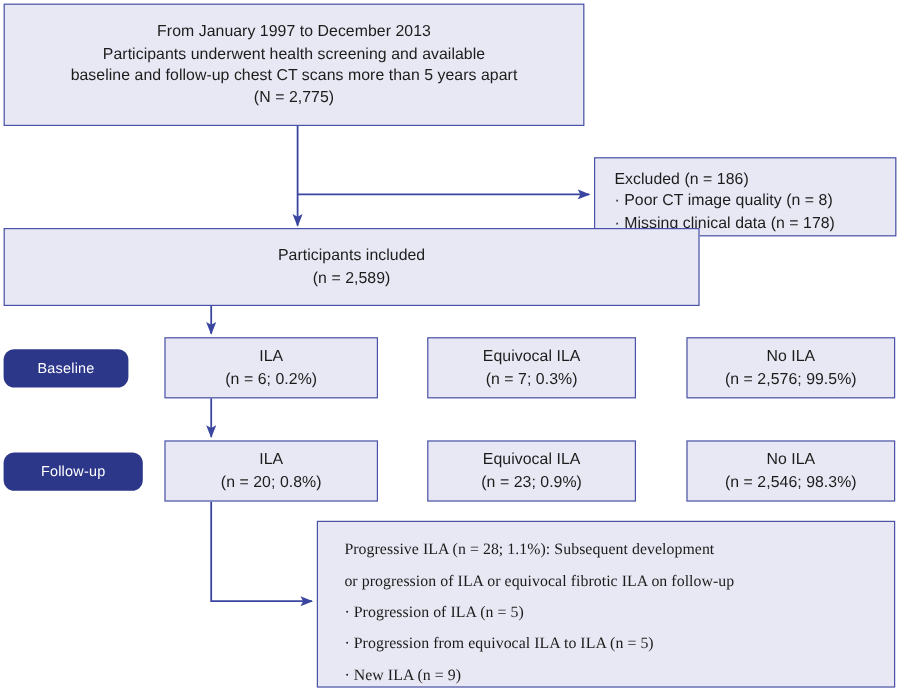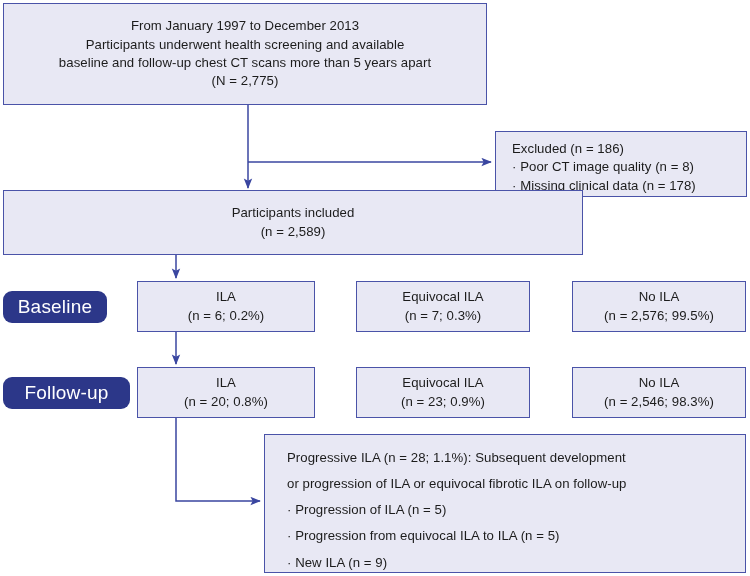--- a/index.html
+++ b/index.html
@@ -40,21 +40,21 @@
 
   .pill{
     position:absolute;
     box-sizing:border-box;
     background:#2c3789;
     color:#ffffff;
     border-radius:9px;
     display:flex;
     align-items:center;
     justify-content:center;
-    font-size:19px;
+    font-size:12px;
     letter-spacing:0.2px;
   }
 
   .bullet{display:block;white-space:pre;}
 </style>
 </head>
 <body>
 
 <div id="canvas">
 
@@ -106,40 +106,40 @@
   <div class="node" style="left:356px;top:281px;width:174px;height:51px;">
     <span class="ln">Equivocal ILA</span>
     <span class="ln">(n = 7; 0.3%)</span>
   </div>
 
   <div class="node" style="left:572px;top:281px;width:174px;height:51px;">
     <span class="ln">No ILA</span>
     <span class="ln">(n = 2,576; 99.5%)</span>
   </div>
 
-  <div class="pill" style="left:3px;top:377px;width:127px;height:32px;">
+  <div class="pill" style="left:3px;top:377px;width:116px;height:32px;">
     <span>Follow-up</span>
   </div>
 
   <div class="node" style="left:137px;top:367px;width:178px;height:51px;">
     <span class="ln">ILA</span>
     <span class="ln">(n = 20; 0.8%)</span>
   </div>
 
   <div class="node" style="left:356px;top:367px;width:174px;height:51px;">
     <span class="ln">Equivocal ILA</span>
     <span class="ln">(n = 23; 0.9%)</span>
   </div>
 
   <div class="node" style="left:572px;top:367px;width:174px;height:51px;">
     <span class="ln">No ILA</span>
     <span class="ln">(n = 2,546; 98.3%)</span>
   </div>
 
-  <div class="node left-align" style="left:264px;top:434px;width:482px;height:139px;padding:14px 0 0 22px;">
+  <div class="node left-align" style="left:264px;top:434px;width:482px;height:139px;padding:14px 0 0 22px;font-family:Liberation Serif, serif;">
     <span class="ln">Progressive ILA (n = 28; 1.1%): Subsequent development</span>
     <span class="ln">or progression of ILA or equivocal fibrotic ILA on follow-up</span>
     <span class="bullet">· Progression of ILA (n = 5)</span>
     <span class="bullet">· Progression from equivocal ILA to ILA (n = 5)</span>
     <span class="bullet">· New ILA (n = 9)</span>
   </div>
 
 </div>
 
 </body></html>

